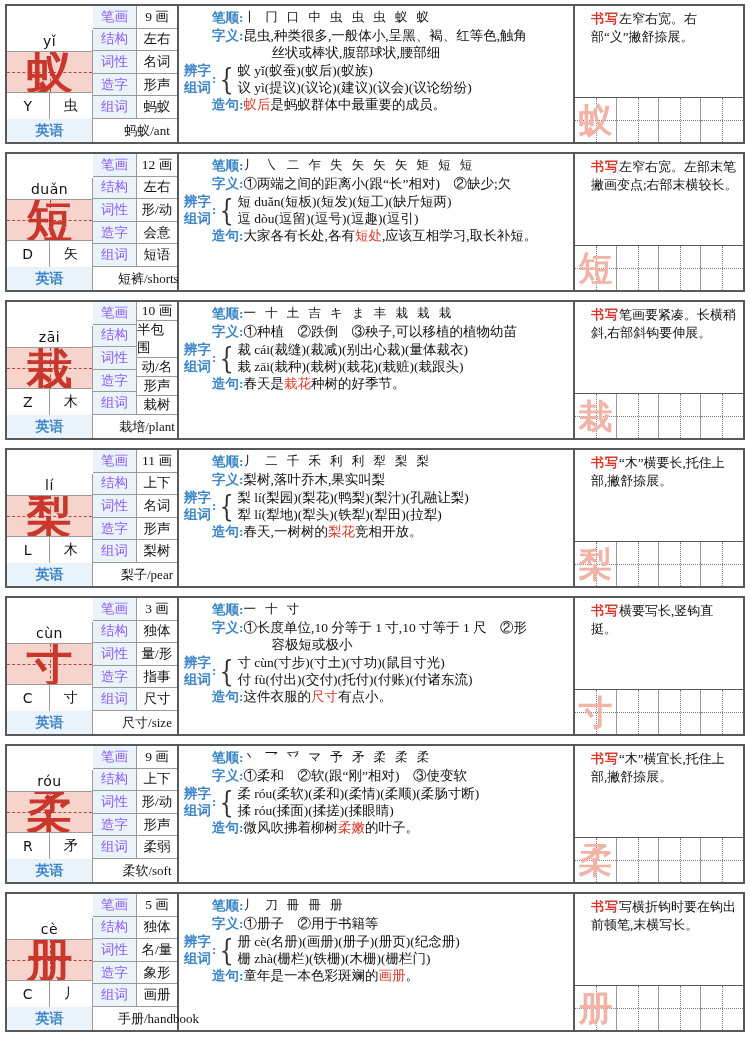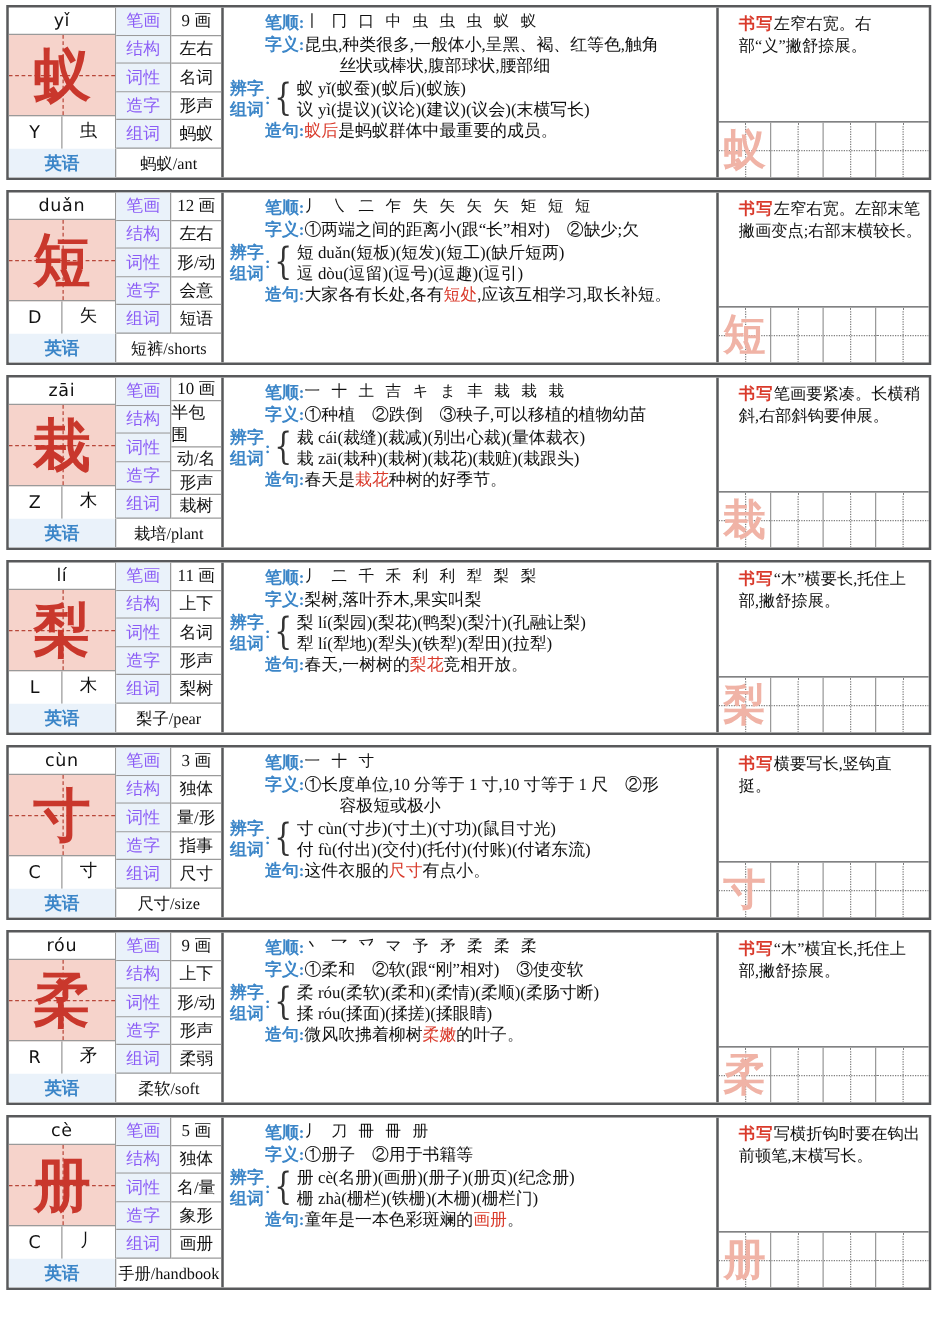--- a/index.html
+++ b/index.html
@@ -10,21 +10,21 @@
     border:2px solid #58595b;
     box-sizing:border-box;
     margin-bottom:8px;
     background:#fff;
     height:140px;
     overflow:hidden;
   }
   
   .info{width:172px;flex:0 0 172px;display:flex;flex-direction:column;box-sizing:border-box;border-right:2px solid #58595b;}
   .info-top{display:flex;height:113px;box-sizing:border-box;}
-  .info-left{width:86px;flex:0 0 86px;display:flex;flex-direction:column;box-sizing:border-box;border-right:1px solid #9a9a9a;}
+  .info-left{width:86px;flex:0 0 86px;display:flex;flex-direction:column;box-sizing:border-box;border-right:1px solid #9a9a9a;margin-top:24px;}
   .pinyin{
     height:22px;line-height:22px;text-align:center;font-size:14px;
     border-bottom:1px solid #9a9a9a;box-sizing:border-box;
     font-family:"DejaVu Sans","Liberation Sans",sans-serif;color:#111;letter-spacing:.5px;
   }
   .charcell{
     flex:1 1 auto;position:relative;background:#f6d3cb;border-bottom:1px solid #9a9a9a;box-sizing:border-box;
     display:flex;align-items:center;justify-content:center;overflow:hidden;
   }
   .charcell .vline,.charcell .hline{position:absolute;}
@@ -49,21 +49,21 @@
   .lab{color:#8b5cf6;font-weight:400;background:#eaf2fa;}
   .val{color:#111;}
   .lab:last-child,.val:last-child{border-bottom:1px solid #9a9a9a;}
   .info-bot{flex:1 1 auto;display:flex;box-sizing:border-box;}
   .eng-lab{
     width:86px;flex:0 0 86px;display:flex;align-items:center;justify-content:center;
     color:#3c86c8;font-weight:700;font-size:14px;border-right:1px solid #9a9a9a;box-sizing:border-box;background:#eaf2fa;
   }
   .eng-val{
     flex:1 1 auto;display:flex;align-items:center;justify-content:center;font-size:13px;color:#111;
-    box-sizing:border-box;text-align:center;padding:0 1px;white-space:nowrap;
+    box-sizing:border-box;text-align:center;padding:0 1px;white-space:nowrap;margin-left:24px;
   }
   
   .detail{flex:1 1 auto;box-sizing:border-box;border-right:2px solid #58595b;padding:3px 4px 0 5px;position:relative;overflow:hidden;}
   .row{display:flex;align-items:flex-start;margin-bottom:1px;margin-left:28px;}
   .k{
     color:#3c86c8;font-weight:700;font-size:13.5px;flex:0 0 auto;white-space:nowrap;line-height:17px;
   }
   .colon{color:#3c86c8;font-weight:700;font-size:13.5px;line-height:17px;}
   .v{font-size:13.5px;color:#111;line-height:17px;flex:1 1 auto;}
   .v .red{color:#d93a2b;}
@@ -159,21 +159,21 @@
       </div>
       <div class="pair">
         <span class="pair-keys">
           <span class="k">辨字</span>
           <span class="k">组词</span>
         </span>
         <span class="pair-colon">:</span>
         <span class="brace">{</span>
         <span class="pair-vals">
           <span class="v">蚁 yǐ(蚁蚕)(蚁后)(蚁族)</span>
-          <span class="v">议 yì(提议)(议论)(建议)(议会)(末横写长)</span>
+          <span class="v">议 yì(提议)(议论)(建议)(议会)(议论纷纷)</span>
         </span>
       </div>
       <div class="row">
         <span class="k">造句</span>
         <span class="colon">:</span>
         <span class="v"><span></span><span class="red">蚁后</span><span>是蚂蚁群体中最重要的成员。</span></span>
       </div>
     </div>
 
     <div class="write">

